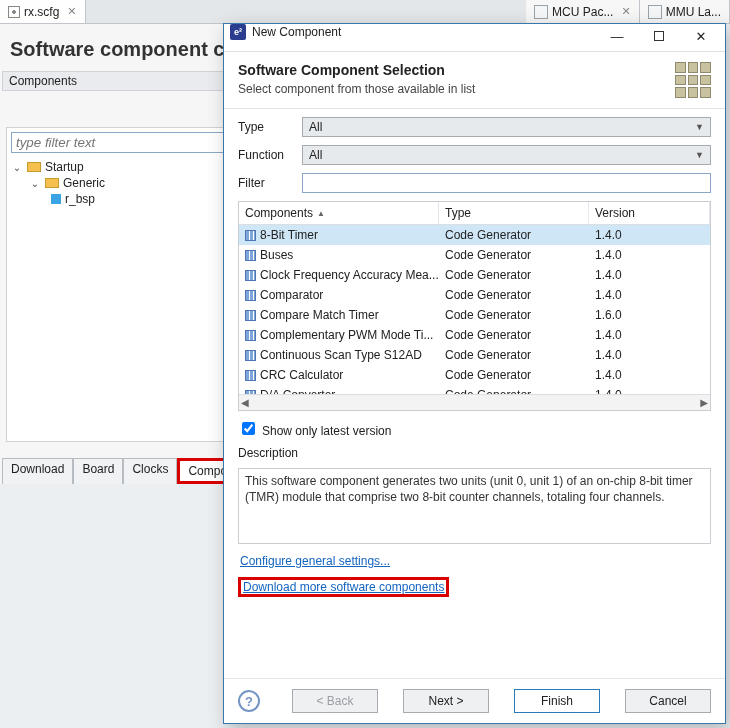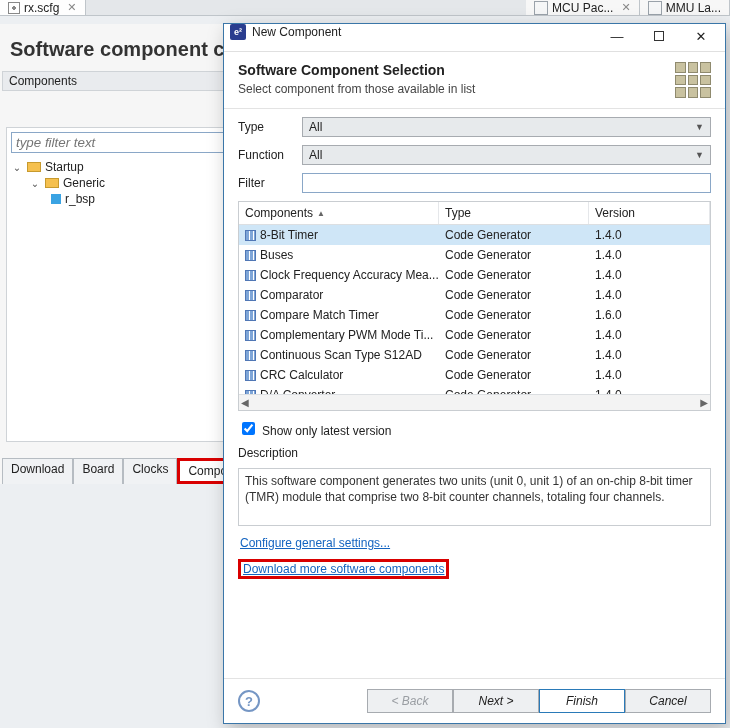--- a/index.html
+++ b/index.html
@@ -1,19 +1,19 @@
 <!DOCTYPE html>
 <html><head>
 <meta charset="utf-8">
 <style>
 * { box-sizing: border-box; font-family: "Segoe UI", Tahoma, sans-serif; }
 body { margin: 0; width: 730px; height: 728px; background: #eceff2; font-size: 12px; color: #222; position: relative; overflow: hidden; }
 
 
-.bg-tabs { position: absolute; top: 0; left: 0; right: 0; height: 16px; display: flex; background: #e4e7ea; border-bottom: 1px solid #bfc5ca; }
+.bg-tabs { position: absolute; top: 0; left: 0; right: 0; height: 24px; display: flex; background: #e4e7ea; border-bottom: 1px solid #bfc5ca; }
 .bg-tab { display: flex; align-items: center; gap: 4px; padding: 0 8px; border-right: 1px solid #bfc5ca; background: #f7f7f7; font-size: 12px; }
 .bg-tab.active { background: #fefefe; }
 .x-close { color: #888; font-size: 11px; padding-left: 4px; }
 
 
 .editor-area { position: absolute; top: 24px; left: 0; width: 520px; height: 460px; background: #f6f6f6; }
 .editor-title { font-size: 20px; font-weight: 600; padding: 14px 10px 10px 10px; color: #333; }
 .components-bar { display: flex; align-items: center; justify-content: space-between; background: #e9ebee; border: 1px solid #cfd3d7; padding: 2px 6px; font-size: 12px; margin: 0 2px; }
 .components-bar .icons { display: flex; gap: 6px; align-items: center; color: #555; }
 .tree-toolbar { display: flex; justify-content: flex-end; padding: 6px 8px; gap: 6px; color: #777; }
@@ -66,27 +66,27 @@
 .trow.sel { background: #cfe6f7; }
 .td { padding: 2px 6px; overflow: hidden; white-space: nowrap; text-overflow: ellipsis; }
 .td.c1 { flex: 0 0 200px; display: flex; align-items: center; gap: 4px; }
 .td.c2 { flex: 0 0 150px; }
 .td.c3 { flex: 1; }
 .comp-ic { width: 11px; height: 11px; border: 1px solid #5077b5; background: repeating-linear-gradient(90deg,#7fa6d8 0 3px,#fff 3px 4px); display:inline-block; flex-shrink:0; }
 .hscroll { height: 16px; border-top: 1px solid #dcdfe2; display: flex; justify-content: space-between; align-items: center; padding: 0 2px; color: #666; font-size: 10px; background:#f3f3f3;}
 
 .chk-row { display: flex; align-items: flex-end; gap: 4px; font-size: 12px; }
 .desc-label { font-size: 12px; }
-.desc-box { border: 1px solid #c9cdd1; height: 58px; padding: 4px 6px; font-size: 12px; color: #333; overflow-y: scroll; line-height: 1.35; }
+.desc-box { border: 1px solid #c9cdd1; height: 76px; padding: 4px 6px; font-size: 12px; color: #333; overflow-y: scroll; line-height: 1.35; }
 .link { color: #1464c0; text-decoration: underline; font-size: 12px; cursor: pointer; display: inline-block; padding: 2px 2px; }
 .link-hl { border: 3px solid #d90000; }
 
 .dlg-footer { display: flex; align-items: center; justify-content: space-between; padding: 10px 14px; border-top: 1px solid #e3e3e3; }
 .help-ic { width: 22px; height: 22px; border: 2px solid #7596c4; border-radius: 50%; color: #7596c4; display:flex;align-items:center;justify-content:center; font-weight:700; font-size:13px;}
-.btns { display: flex; gap: 0; font-style: italic; }
+.btns { display: flex; gap: 25px; }
 .btn { width: 86px; height: 24px; border: 1px solid #a7abb0; background: #eef0f2; font-size: 12px; display:flex;align-items:center;justify-content:center; }
 .btn.disabled { color: #9a9ea3; }
 .btn.primary { border: 1px solid #2a7ab8; background: #fff; color: #222; }
 
 .sm-ic { width:14px; height:14px; display:inline-block; border:1px solid #9aa2aa; background:#f5f6f7;}
 .gear-ic { width:12px;height:12px;border:1px solid #888; background: radial-gradient(circle,#888 2px,transparent 2px);}
 .min-ic::before{content:"—";}
 .max-ic{width:10px;height:10px;border:1px solid #333;display:inline-block;}
 </style>
 </head>

